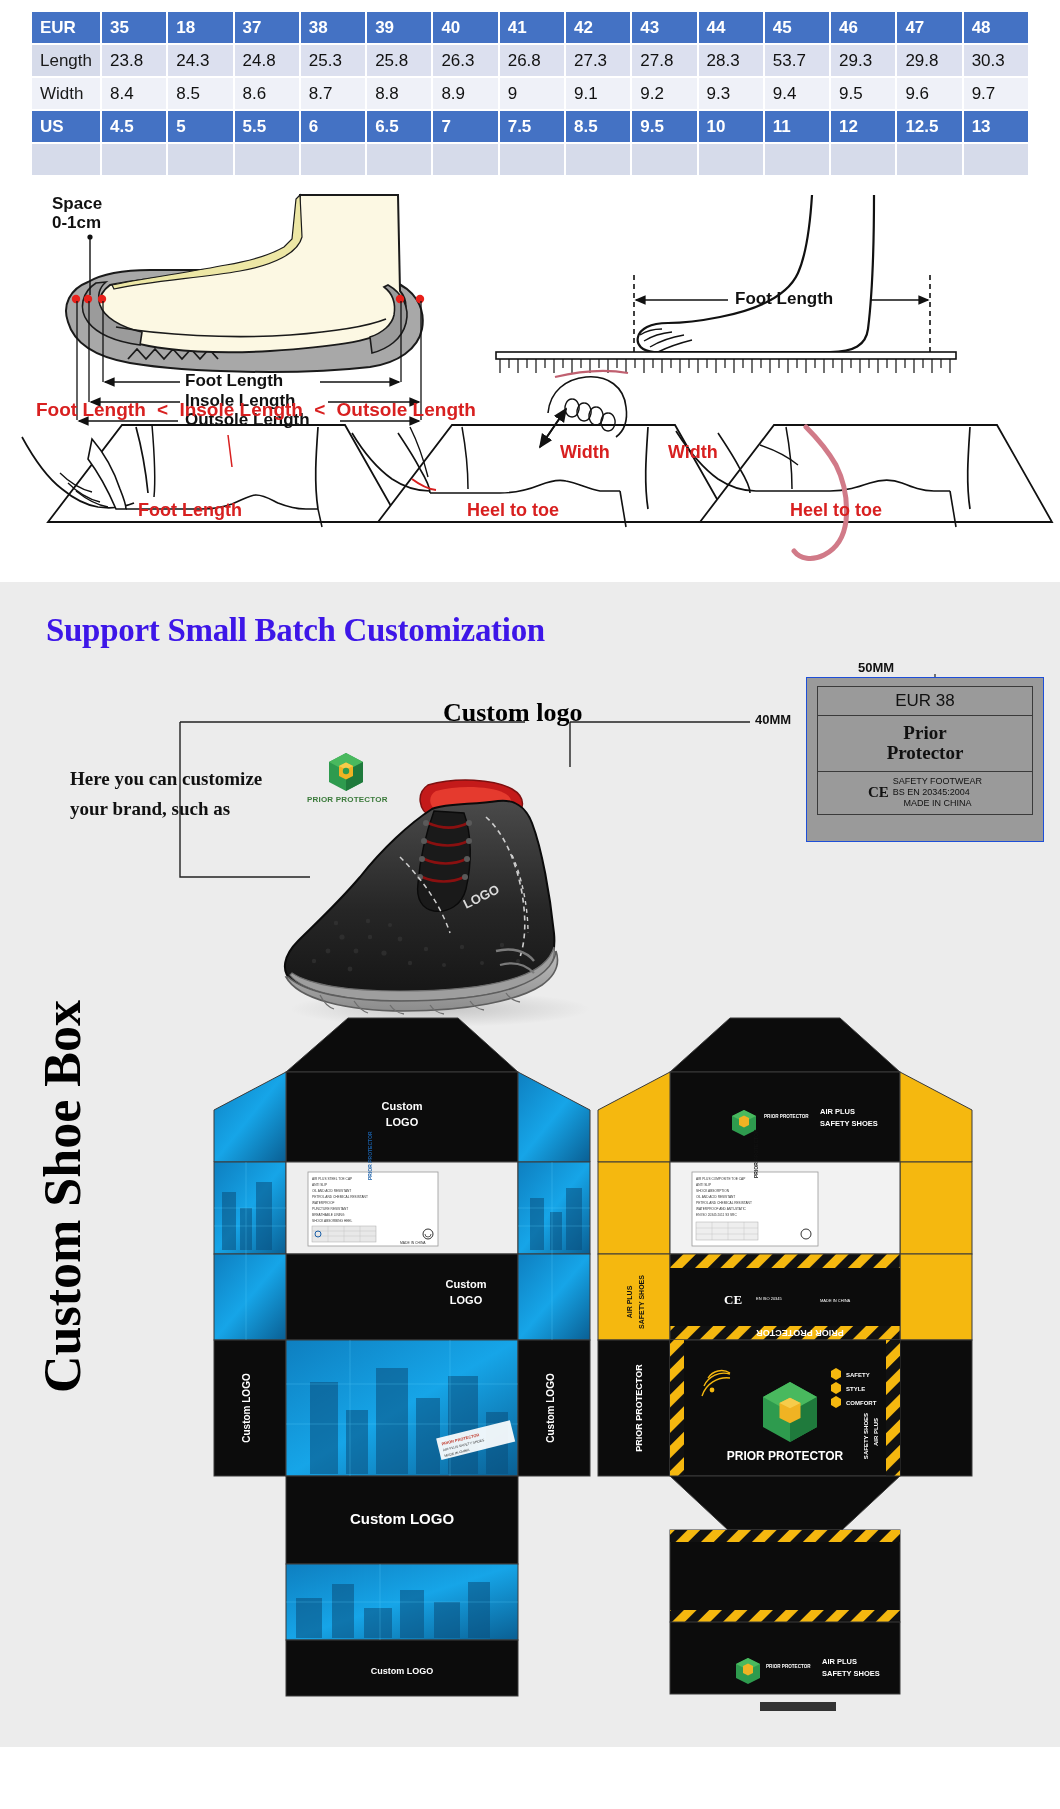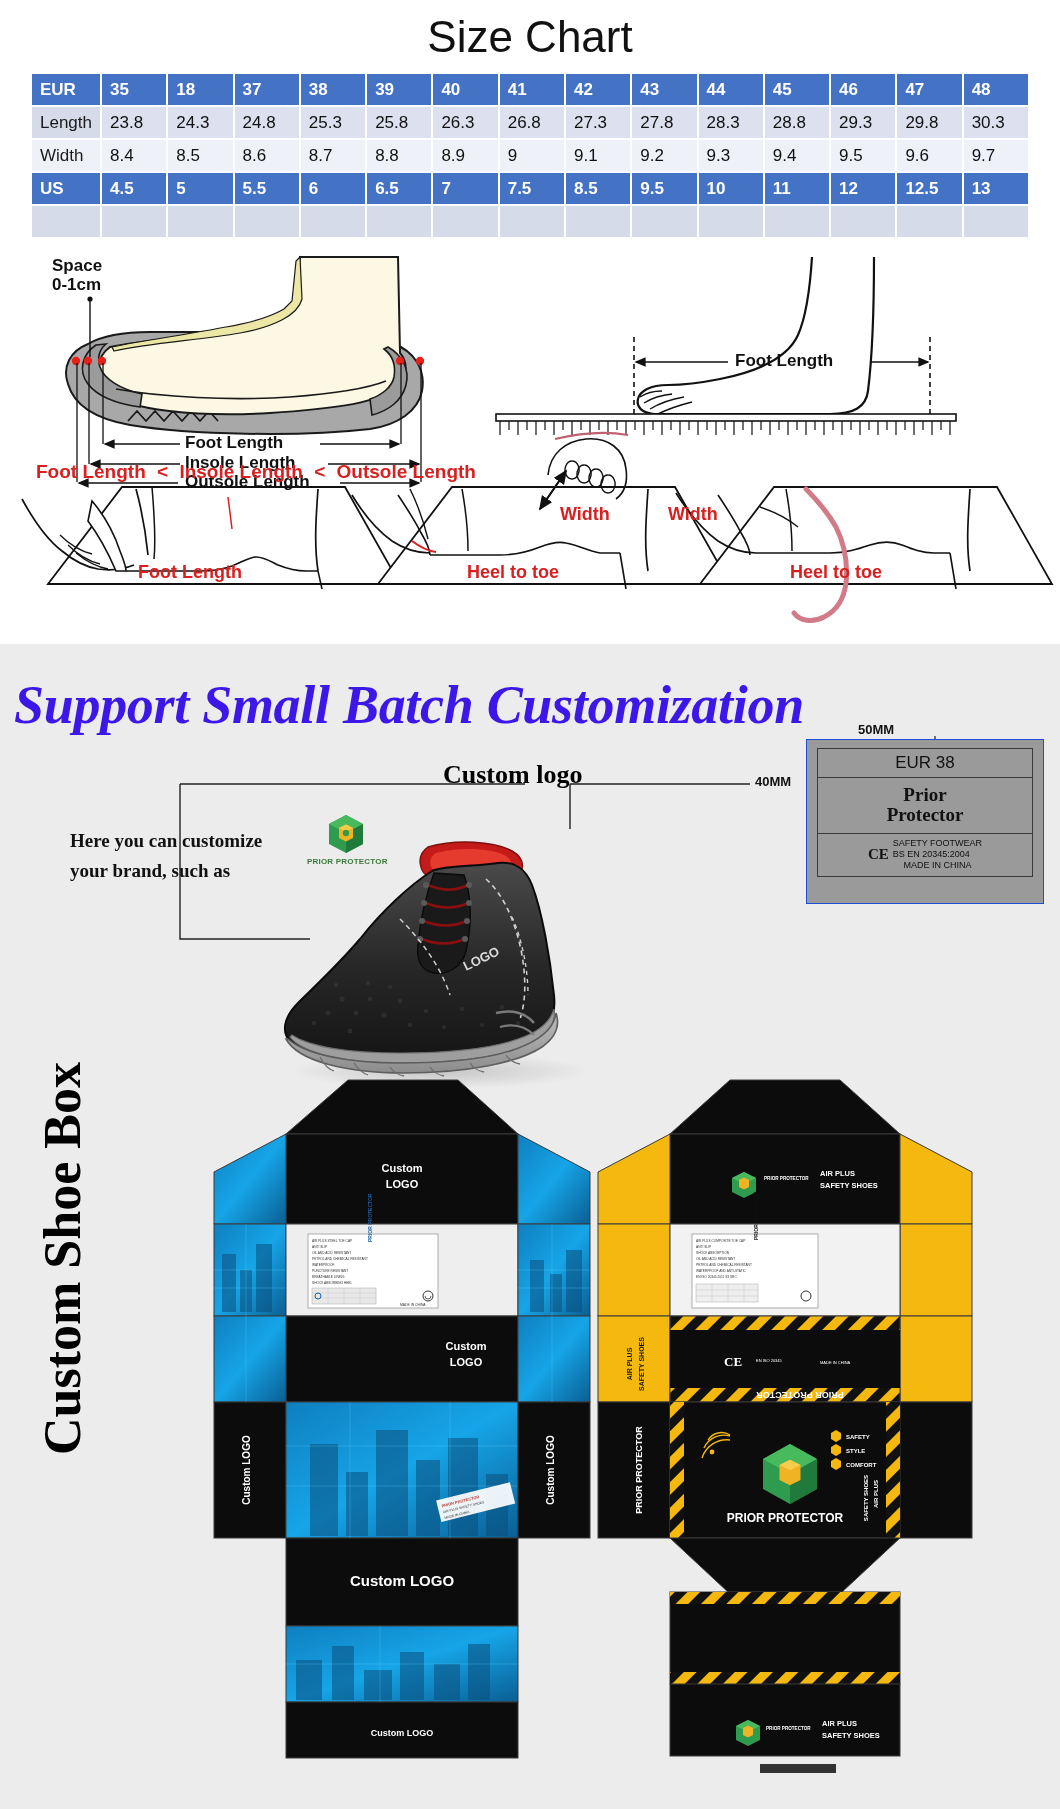--- a/index.html
+++ b/index.html
@@ -46,27 +46,26 @@
   
   .custom-sec {
     position: relative;
     width: 1060px;
     height: 1165px;
     background: #ECECEC;
     overflow: hidden;
   }
   .sup-title {
     position: absolute;
-    left: 14px; top: 30px;
+    left: 46px; top: 30px;
     font-family: "Liberation Serif", serif;
     font-weight: bold;
-    font-size: 54px;
+    font-size: 33px;
     color: #3D16E8;
     letter-spacing: -0.3px;
-    font-style: italic;
   }
   .custom-logo-title {
     position: absolute;
     left: 443px; top: 116px;
     font-family: "Liberation Serif", serif;
     font-weight: bold;
     font-size: 26px;
     color: #000;
   }
   .brand-text {
@@ -119,21 +118,20 @@
   }
 
   .shoe-img { position:absolute; left:250px; top:155px; width:370px; height:300px; }
   .box-area { position:absolute; left:200px; top:430px; width:850px; height:720px; }
 </style>
 </head>
 <body>
 
 <div class="page">
 
-  <div class="chart-title">Size Chart</div>
 
   <div class="table-wrap">
     <table class="size">
       <colgroup>
           <col class="c0">
         </colgroup>
       <tbody>
         <tr>
           <td class="hdr">EUR</td>
           <td class="hdr">35</td>
@@ -156,21 +154,21 @@
           <td class="lav">23.8</td>
           <td class="lav">24.3</td>
           <td class="lav">24.8</td>
           <td class="lav">25.3</td>
           <td class="lav">25.8</td>
           <td class="lav">26.3</td>
           <td class="lav">26.8</td>
           <td class="lav">27.3</td>
           <td class="lav">27.8</td>
           <td class="lav">28.3</td>
-          <td class="lav">28.8</td>
+          <td class="lav">53.7</td>
           <td class="lav">29.3</td>
           <td class="lav">29.8</td>
           <td class="lav">30.3</td>
         </tr>
         <tr>
           <td class="lbl-w">Width</td>
           <td class="wht">8.4</td>
           <td class="wht">8.5</td>
           <td class="wht">8.6</td>
           <td class="wht">8.7</td>

